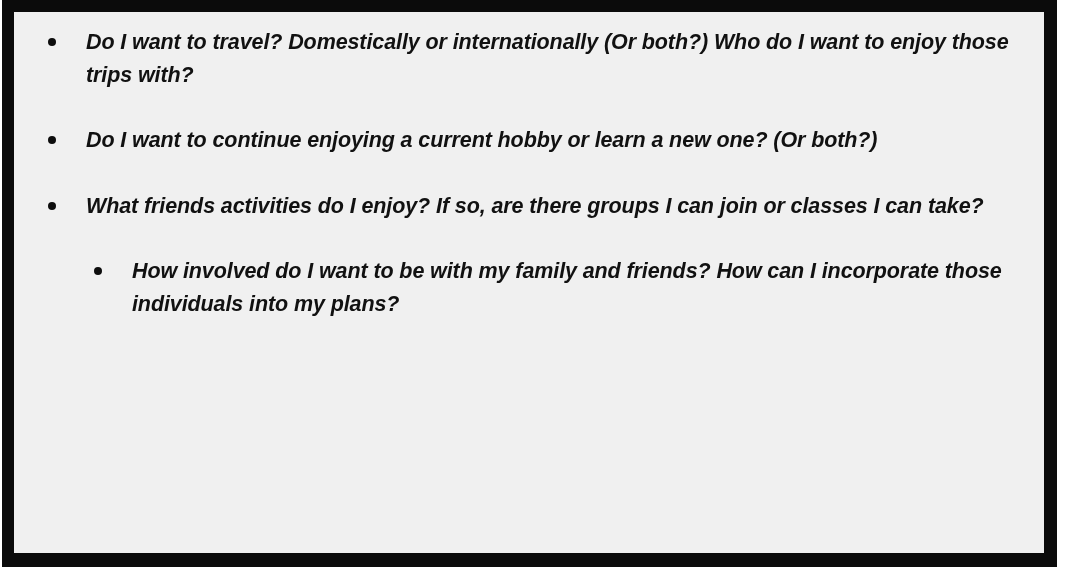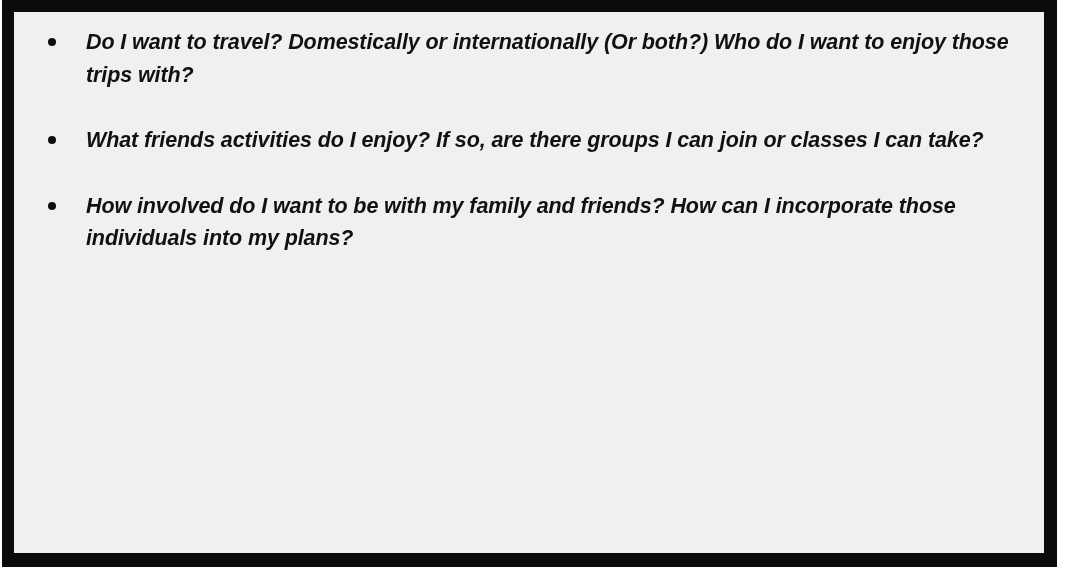--- a/index.html
+++ b/index.html
@@ -62,20 +62,21 @@
     font-weight: bold;
     font-size: 21.5px;
     line-height: 32.5px;
     letter-spacing: -0.1px;
     color: #111111;
     max-width: 952px;
   }
 
   li.question-item:last-child {
     margin-bottom: 0;
+    margin-left: 46px;
   }
 
   li.question-item .bullet-marker {
     position: absolute;
     left: 34px;
     top: 12px;
     width: 8px;
     height: 8px;
     background: #0d0d0d;
     border-radius: 50%;
@@ -91,20 +92,24 @@
 <div class="canvas">
   <div class="framed-box">
     <div class="list-panel">
       <ul class="question-list">
 
         <li class="question-item">
           <span class="bullet-marker"></span>
           <span class="question-text">Do I want to travel? Domestically or internationally (Or both?) Who do I want to enjoy those trips with?</span>
         </li>
 
+        <li class="question-item">
+          <span class="bullet-marker"></span>
+          <span class="question-text">Do I want to continue enjoying a current hobby or learn a new one? (Or both?)</span>
+        </li>
 
 
         <li class="question-item">
           <span class="bullet-marker"></span>
           <span class="question-text">What friends activities do I enjoy? If so, are there groups I can join or classes I can take?</span>
         </li>
 
 
         <li class="question-item">
           <span class="bullet-marker"></span>

